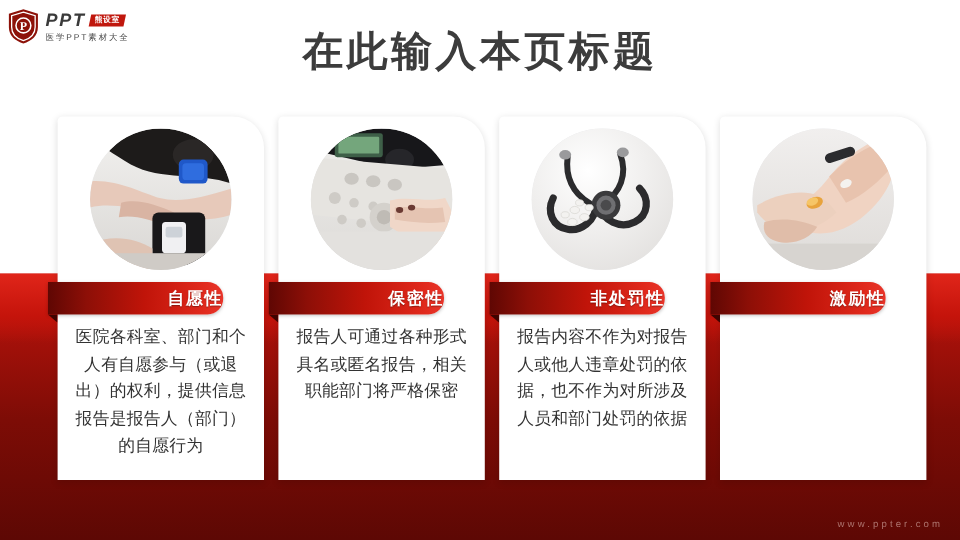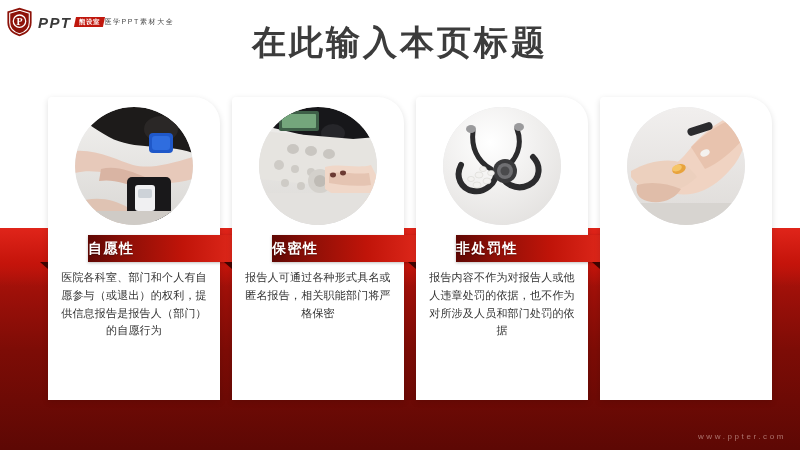--- a/index.html
+++ b/index.html
@@ -20,21 +20,21 @@
   }
   .red-band:after{
     content:"";position:absolute;left:0;top:0;width:800px;height:58px;
     background:linear-gradient(180deg,#e0251a 0%,#c5140b 60%,rgba(197,20,11,0) 100%);
   }
 
   
   .logo{position:absolute;left:6px;top:5px;width:150px;height:34px;z-index:6;display:flex;align-items:center;}
   .shield{position:relative;width:27px;height:30px;flex:0 0 auto;}
   .shield svg{display:block;}
-  .logo-text{margin-left:5px;display:flex;flex-direction:row;justify-content:center;line-height:1;}
+  .logo-text{margin-left:5px;display:flex;flex-direction:column;justify-content:center;line-height:1;}
   .logo-row1{display:flex;align-items:center;}
   .logo-ppt{
     font-size:15px;font-weight:bold;font-style:italic;color:#3a3a3a;
     letter-spacing:1.4px;font-family:"Liberation Sans",sans-serif;
   }
   .logo-badge{
     margin-left:4px;background:#c0170d;color:#fff;font-size:6.5px;
     padding:1.5px 4px 1.5px 4px;transform:skewX(-12deg);
     letter-spacing:.5px;white-space:nowrap;font-weight:bold;
   }
@@ -67,40 +67,39 @@
     position:absolute;left:0;top:8px;width:172px;height:122px;
     display:flex;align-items:center;justify-content:center;
   }
   .photo{
     width:118px;height:118px;border-radius:50%;overflow:hidden;position:relative;
     background:#e9e9ea;
   }
   .photo svg{display:block;width:118px;height:118px;}
 
   .banner{
-    position:absolute;left:-8px;top:138px;width:172px;height:27px;
+    position:absolute;left:-8px;top:138px;width:146px;height:27px;
     background:linear-gradient(90deg,#5f0703 0%,#8d0f07 22%,#c01409 55%,#e0291c 88%,#e8352a 100%);
     border-radius:0 13px 13px 0;
-    display:flex;align-items:center;justify-content:flex-start;
+    display:flex;align-items:center;justify-content:flex-end;
     box-shadow:0 1px 3px rgba(0,0,0,.25);
-    margin-left:48px;
   }
   .banner-label{
     color:#ffffff;font-size:14px;font-weight:bold;letter-spacing:1.5px;
     text-shadow:0 1px 1px rgba(0,0,0,.35);
   }
   .banner-fold{
     position:absolute;left:-8px;top:165px;width:8px;height:7px;
     background:#3f0401;
     clip-path:polygon(0 0,100% 0,100% 100%);
   }
 
   .card-body{
     position:absolute;left:10px;top:172px;width:152px;
-    font-size:11px;line-height:1.62;color:#333333;
+    font-size:14px;line-height:1.62;color:#333333;
     text-align:justify;text-align-last:left;
     letter-spacing:.2px;
   }
   .card.c1 .card-body,.card.c4 .card-body{text-align:center;text-align-last:center;}
   .card.c2 .card-body,.card.c3 .card-body{text-align:center;text-align-last:center;}
 
   
   .watermark{
     position:absolute;right:14px;bottom:9px;z-index:8;
     font-size:8px;letter-spacing:2.6px;color:#c99b95;opacity:.72;
@@ -284,20 +283,23 @@
               <path d="M4 64 C18 56 34 52 48 54 C58 56 64 62 70 70 C60 80 46 86 32 86 C20 86 10 78 4 70 Z" fill="#ecd0be"></path>
               <path d="M10 78 C24 74 40 76 54 82 C48 92 34 98 20 94 C12 92 8 86 10 78 Z" fill="#e0bda9"></path>
               <ellipse cx="52" cy="62" rx="7" ry="4.6" fill="#e8a33c" transform="rotate(-20 52 62)"></ellipse>
               <ellipse cx="50" cy="61" rx="5" ry="3.2" fill="#f6c567" transform="rotate(-20 50 61)"></ellipse>
               <ellipse cx="78" cy="46" rx="5" ry="3.4" fill="#f4f2ef" transform="rotate(-25 78 46)"></ellipse>
               <rect x="0" y="96" width="118" height="22" fill="#d7d4d0"></rect>
             </g>
           </svg>
         </div>
       </div>
+      <div class="banner">
+        <span class="banner-label">激励性</span>
+      </div>
       <div class="banner-fold"></div>
     </div>
 
   </div>
 
   <div class="watermark">www.ppter.com</div>
 
 </div>
 
 </body></html>

